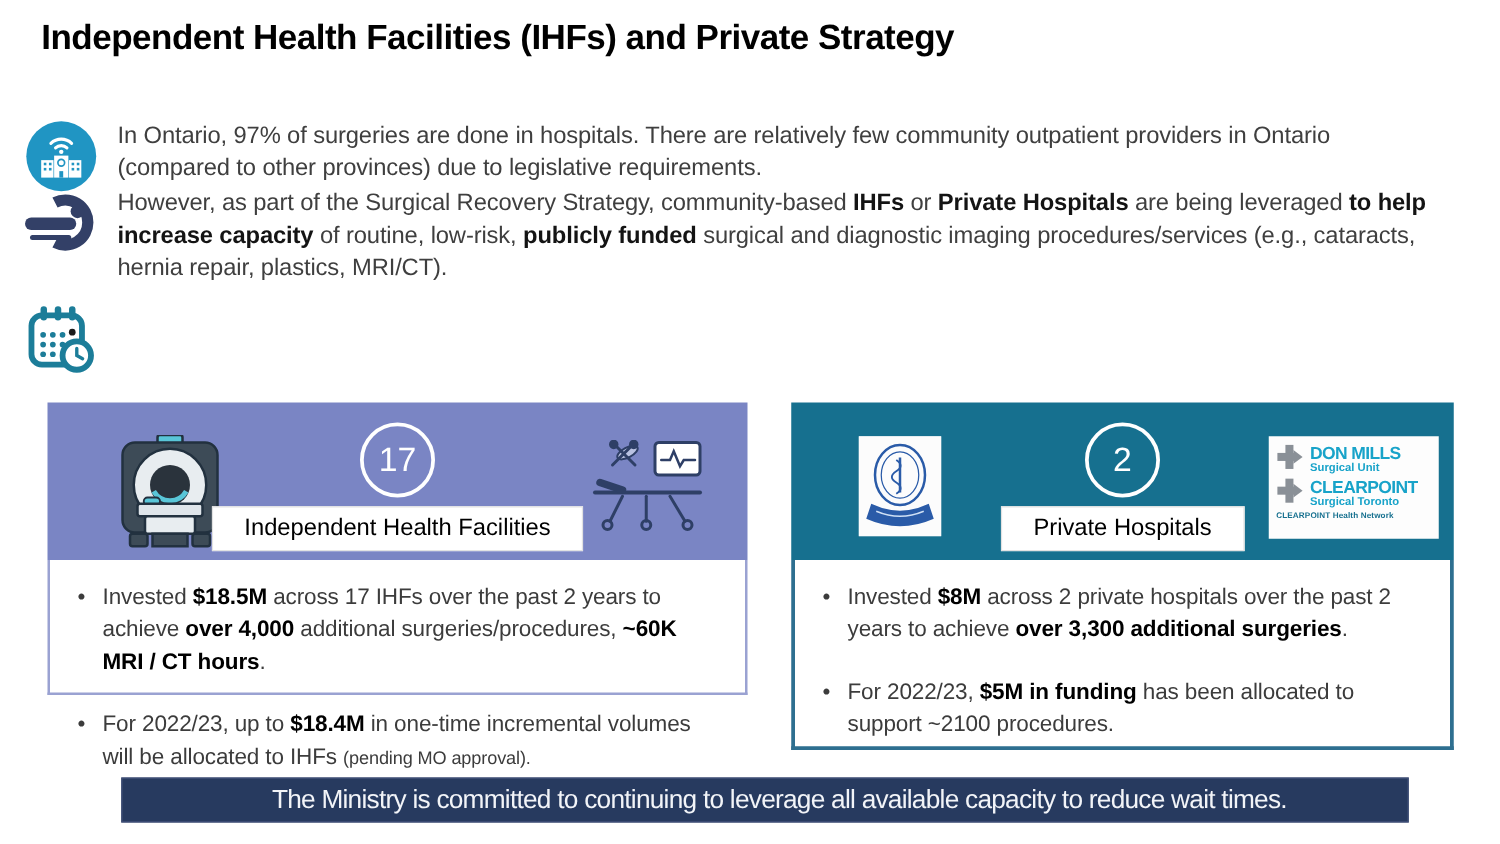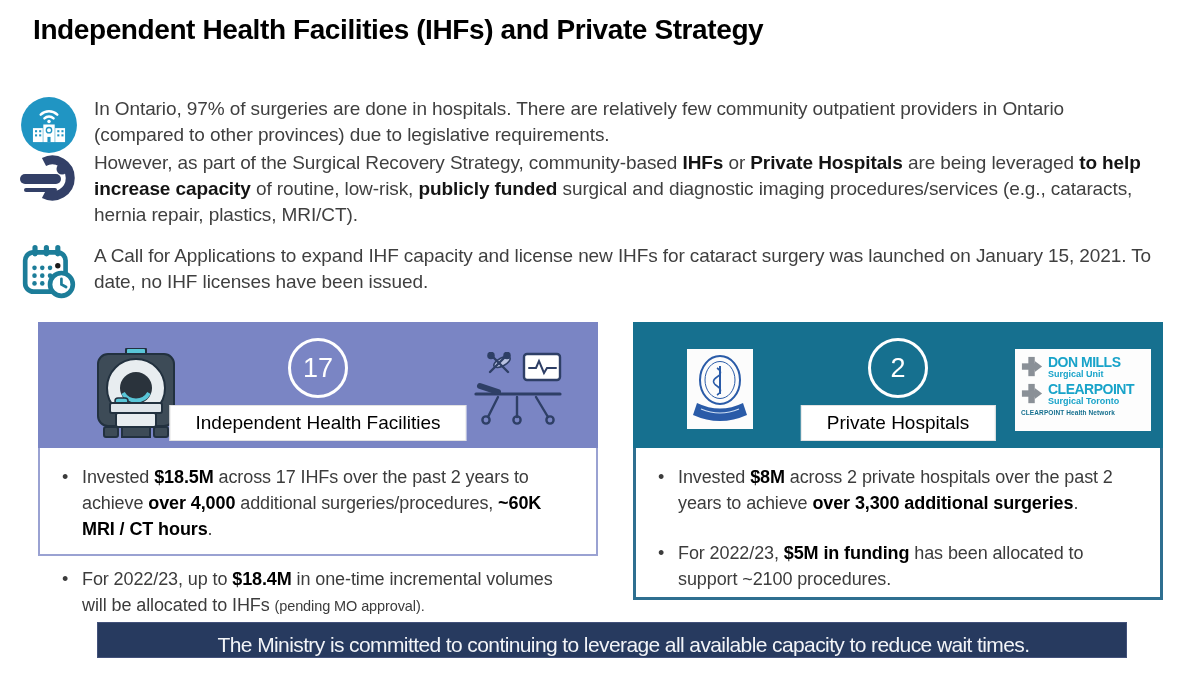--- a/index.html
+++ b/index.html
@@ -63,30 +63,30 @@
   .bullets li::before{content:"\2022";position:absolute;left:6px;color:#3c3c3c;}
   .bullets .b{font-weight:700;color:#000000;}
   .bullets .small{font-size:14.5px;}
 
   
   .crest-box{position:absolute;left:54px;top:27px;width:66px;height:80px;background:#fcfcfc;}
   .logos-box{
     position:absolute;right:12px;top:27px;width:136px;height:82px;background:#fdfdfd;
     padding:6px 6px 0 6px;box-sizing:border-box;
   }
-  .logo-row{display:flex;gap:5px;align-items:center;margin-bottom:3px;}
+  .logo-row{display:flex;gap:5px;align-items:flex-start;margin-bottom:3px;}
   .logo-text .nm{font-size:14px;font-weight:700;color:#18a3c9;letter-spacing:-0.5px;line-height:14px;white-space:nowrap;}
   .logo-text .sub{font-size:9px;font-weight:700;color:#18a3c9;line-height:10px;}
   .logo-network{font-size:6.5px;font-weight:700;color:#16708f;margin-top:2px;letter-spacing:0.1px;}
 
   
   .footer{
     position:absolute;left:97px;top:622px;width:1030px;height:36px;
     background:#273a5f;border:1px solid #42517a;box-sizing:border-box;
-    display:flex;align-items:flex-end;justify-content:center;padding-left:23px;
+    display:flex;align-items:center;justify-content:center;padding-left:23px;
   }
   .footer-text{color:#f2f4f8;font-size:21px;letter-spacing:-0.6px;white-space:nowrap;}
 </style>
 </head>
 <body>
 
 <div class="slide">
 
   <div class="title">Independent Health Facilities (IHFs) and Private Strategy</div>
 
@@ -140,21 +140,20 @@
         <circle cx="36.5" cy="22" r="2.6" fill="#1b1b1b"></circle>
         <circle cx="14" cy="31.5" r="2.2" fill="#1c7d99"></circle>
           <circle cx="21.5" cy="31.5" r="2.2" fill="#1c7d99"></circle>
           <circle cx="29" cy="31.5" r="2.2" fill="#1c7d99"></circle>
         <circle cx="14" cy="39" r="2.2" fill="#1c7d99"></circle>
           <circle cx="21.5" cy="39" r="2.2" fill="#1c7d99"></circle>
         <circle cx="40" cy="40" r="11" fill="#fff" stroke="#1c7d99" stroke-width="4.5"></circle>
         <path d="M40 34.5 v5.5 l4.5 2.5" stroke="#1c7d99" stroke-width="2.6" fill="none" stroke-linecap="round"></path>
       </svg>
     </div>
-    <div class="intro-text"><span>A Call for Applications to expand IHF capacity and license new IHFs for cataract surgery was launched on January 15, 2021. To date, no IHF licenses have been issued.</span></div>
   </div>
 
   <div class="card card-ihf">
     <div class="card-header">
       <div class="hdr-icon-left">
         <svg width="92" height="96" viewBox="0 0 92 96">
           <rect x="36" y="0" width="20" height="11" rx="2" fill="#59c6d8" stroke="#22313f" stroke-width="2"></rect>
           <rect x="8" y="6" width="76" height="72" rx="10" fill="#3d4b57" stroke="#22313f" stroke-width="2"></rect>
           <circle cx="46" cy="40" r="29" fill="#e8edf0" stroke="#22313f" stroke-width="2"></circle>
           <circle cx="46" cy="40" r="16" fill="#2a333c"></circle>

